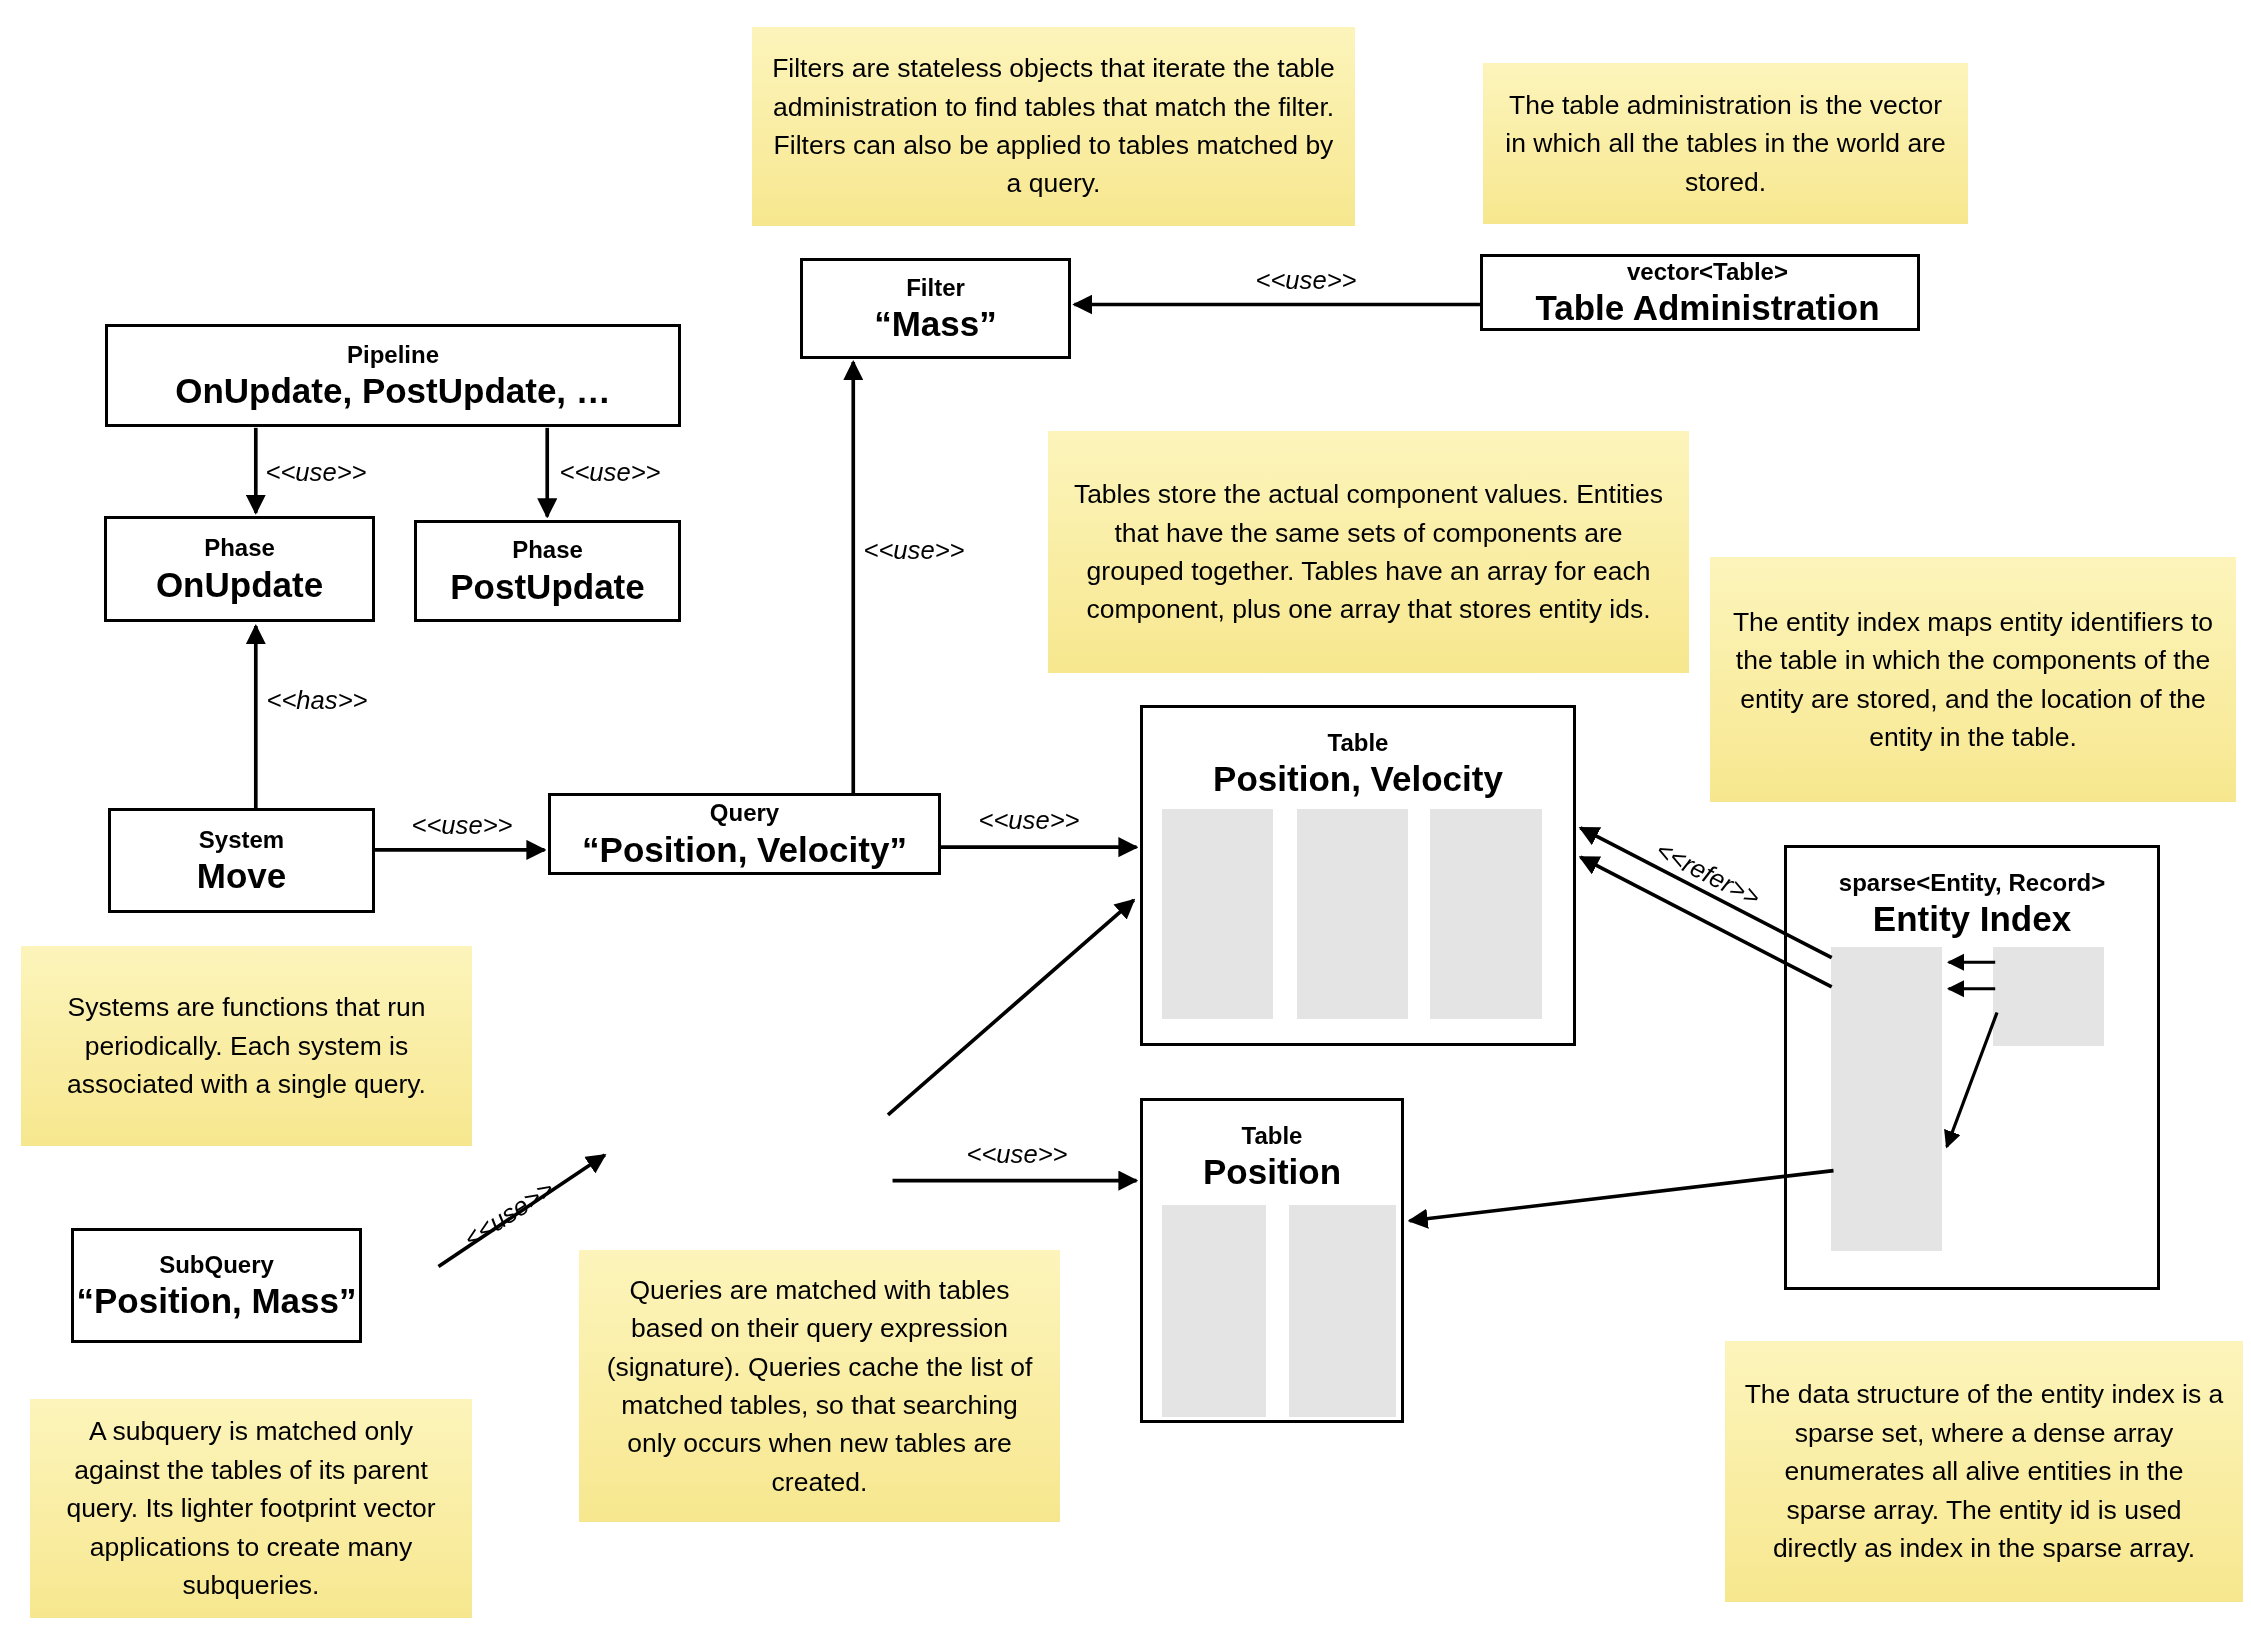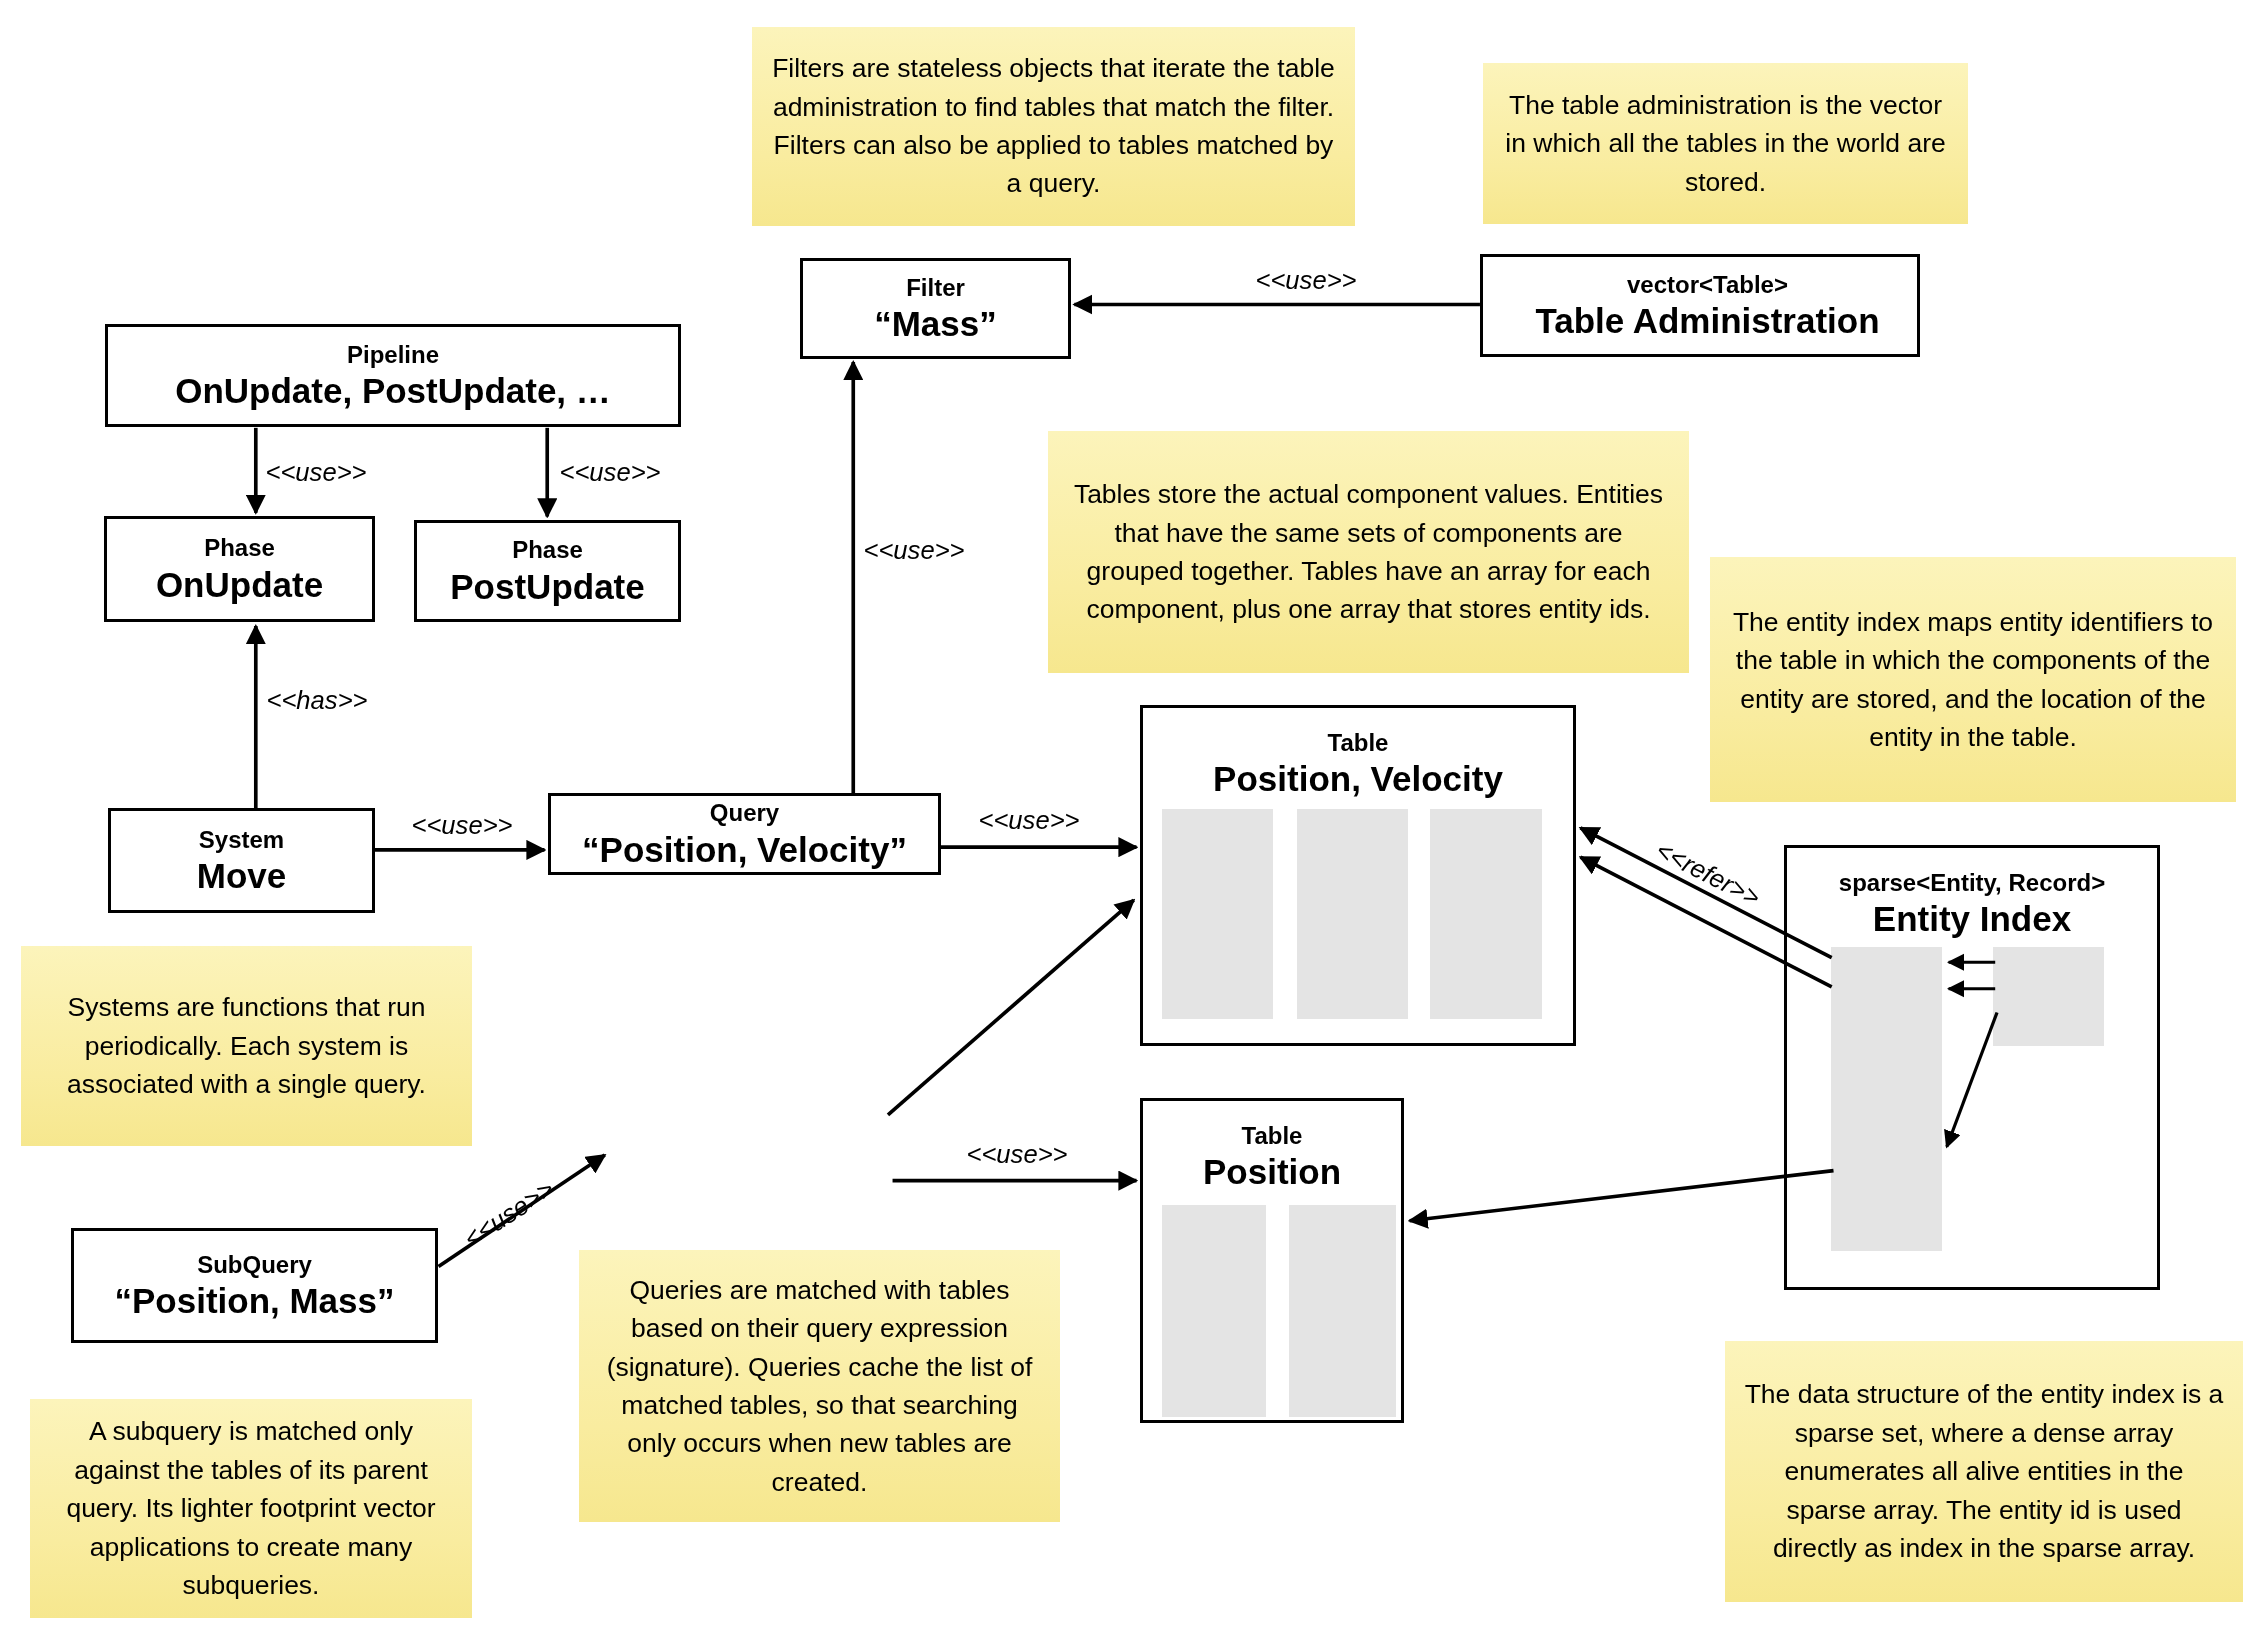--- a/index.html
+++ b/index.html
@@ -43,25 +43,25 @@
   .n7{left:30px;top:1399px;width:442px;height:219px;}
   .n8{left:1725px;top:1341px;width:518px;height:261px;}
 
   
   .b-pipeline{left:105px;top:324px;width:576px;height:103px;}
   .b-ph-on{left:104px;top:516px;width:271px;height:106px;}
   .b-ph-post{left:414px;top:520px;width:267px;height:102px;}
   .b-move{left:108px;top:808px;width:267px;height:105px;}
   .b-qpv{left:548px;top:793px;width:393px;height:82px;}
   .b-filter{left:800px;top:258px;width:271px;height:101px;}
-  .b-tadmin{left:1480px;top:254px;width:440px;height:103px;padding-left:15px;}
+  .b-tadmin{left:1480px;top:254px;width:440px;height:77px;padding-left:15px;}
   .b-tpv{left:1140px;top:705px;width:436px;height:341px;}
   .b-tpos{left:1140px;top:1098px;width:264px;height:325px;}
   .b-eidx{left:1784px;top:845px;width:376px;height:445px;}
-  .b-subq{left:71px;top:1228px;width:367px;height:115px;}
+  .b-subq{left:71px;top:1228px;width:291px;height:115px;}
 
   
   .tpv-c1{left:19px;top:101px;width:111px;height:210px;}
   .tpv-c2{left:154px;top:101px;width:111px;height:210px;}
   .tpv-c3{left:287px;top:101px;width:112px;height:210px;}
   .tpos-c1{left:19px;top:104px;width:104px;height:212px;}
   .tpos-c2{left:146px;top:104px;width:107px;height:212px;}
   .eidx-sparse{left:44px;top:99px;width:111px;height:304px;}
   .eidx-dense{left:206px;top:99px;width:111px;height:99px;}
 

